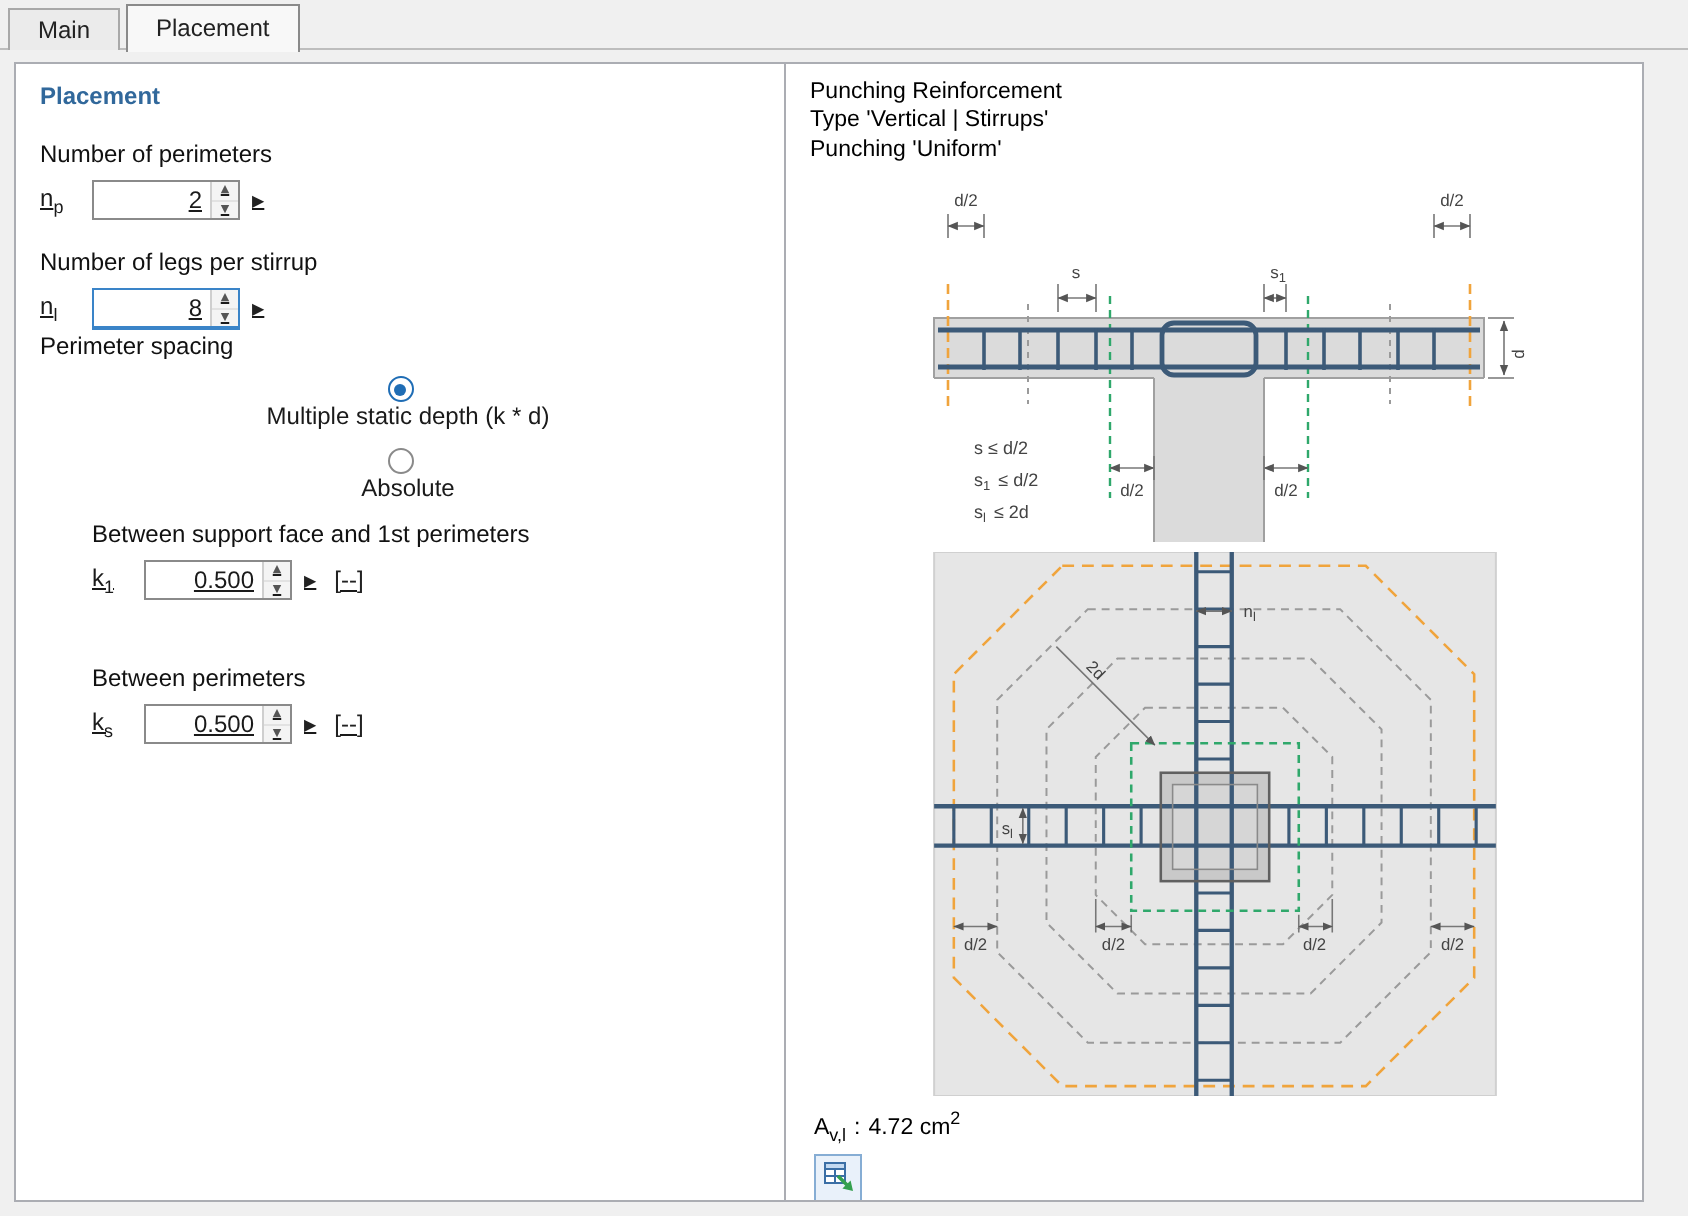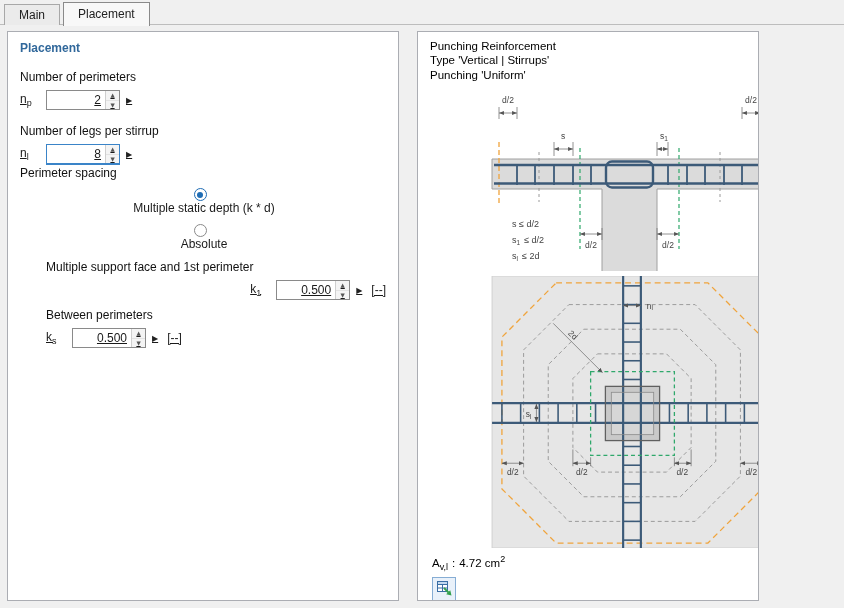--- a/index.html
+++ b/index.html
@@ -13,30 +13,30 @@
 
   
   .tabbar { position:absolute; top:0; left:0; width:100%; height:25px; border-bottom:1px solid #bdbdbd; background:#f0f0f0; }
   .tab { position:absolute; padding:0 14px; background:#ebebeb; border:1px solid #a8a8a8; border-bottom:none; color:#222; cursor:default; }
   .tab-main { left:4px; top:4px; height:21px; line-height:20px; }
   .tab-active { left:63px; top:2px; height:24px; line-height:22px; background:#f8f8f8; border-color:#8a8a8a; z-index:2; }
 
   
   .panel { position:absolute; top:31px; height:570px; background:#ffffff; border:1px solid #abadb3; }
   .left-panel  { left:7px;  width:392px; padding:9px 12px; }
-  .right-panel { left:417px; width:342px; padding:7px 12px; overflow:hidden; }
+  .right-panel { left:392px; width:430px; padding:7px 12px; overflow:hidden; }
 
   .section-title { color:#31689b; font-weight:bold; margin-bottom:15px; }
   .field-label { margin-bottom:6px; color:#111; }
   .sym { width:26px; flex:none; }
   sub { font-size:9px; }
   sup { font-size:9px; }
 
   .spin-row { display:flex; align-items:center;text-decoration:underline; }
-  .mb14 { margin-bottom:14px; } .mb18 { margin-bottom:2px; } .mb8 { margin-bottom:8px; } .mb16 { margin-bottom:8px;justify-content:flex-end; }
+  .mb14 { margin-bottom:14px; } .mb18 { margin-bottom:2px; } .mb8 { margin-bottom:8px; } .mb16 { margin-bottom:32px; }
   .spinbox { display:flex; align-items:stretch; width:74px; height:20px; border:1px solid #8a8a8a; background:#fff; }
   .spin-value { flex:1; text-align:right; padding-right:4px; line-height:18px; }
   .spin-arrows { width:14px; display:flex; flex-direction:column; border-left:1px solid #cfcfcf; background:#f4f4f4; }
   .spin-up,.spin-down { flex:1; font-size:5.5px; line-height:8px; text-align:center; color:#555; font-family:"DejaVu Sans",sans-serif; }
   .spin-up { border-bottom:1px solid #e2e2e2; }
   .spinbox.focused { border-color:#3a84c8; box-shadow:0 1px 0 0 #3a84c8; }
   .detail-btn { margin-left:6px; font-size:8px; color:#222; font-family:"DejaVu Sans",sans-serif; cursor:default; }
   .unit { margin-left:9px; color:#222; }
 
   .radio-row { display:flex; align-items:center; margin-bottom:9px; margin-left:2px;flex-direction:column; }
@@ -98,21 +98,21 @@
     <div class="radio-row">
       <span class="radio checked"></span>
       <span>Multiple static depth (k * d)</span>
     </div>
     <div class="radio-row">
       <span class="radio"></span>
       <span>Absolute</span>
     </div>
 
     <div class="indent">
-      <div class="field-label">Multiple support face and 1st perimeter</div>
+      <div class="field-label">Between support face and 1st perimeters</div>
       <div class="spin-row mb16">
         <span class="sym"><span>k</span><sub>1</sub></span>
         <div class="spinbox">
           <span class="spin-value">0.500</span>
           <div class="spin-arrows">
             <div class="spin-up">▲</div>
             <div class="spin-down">▼</div>
           </div>
         </div>
         <span class="detail-btn">▶</span>

